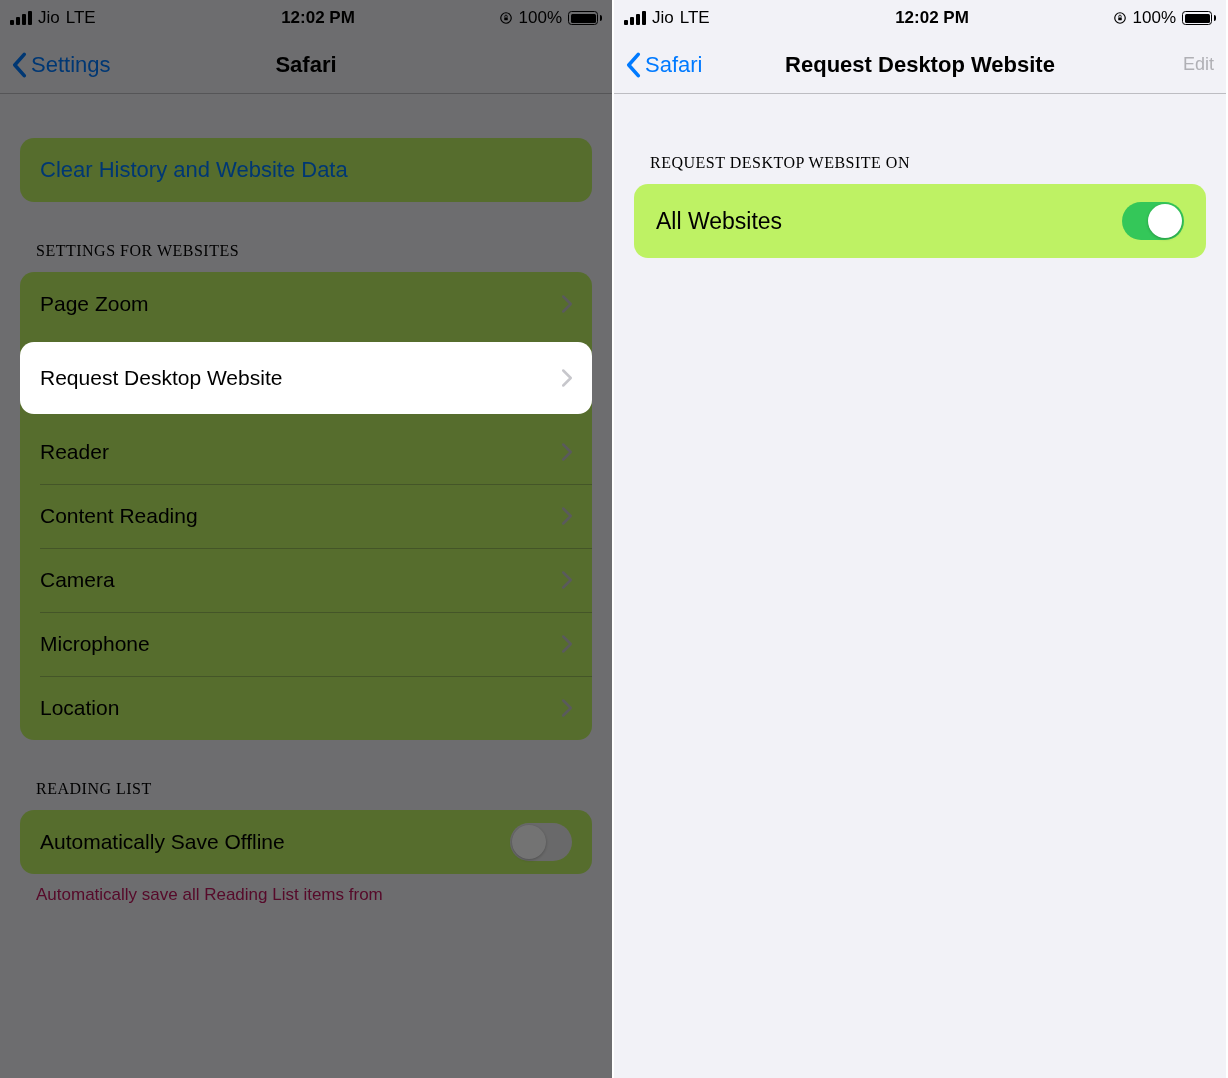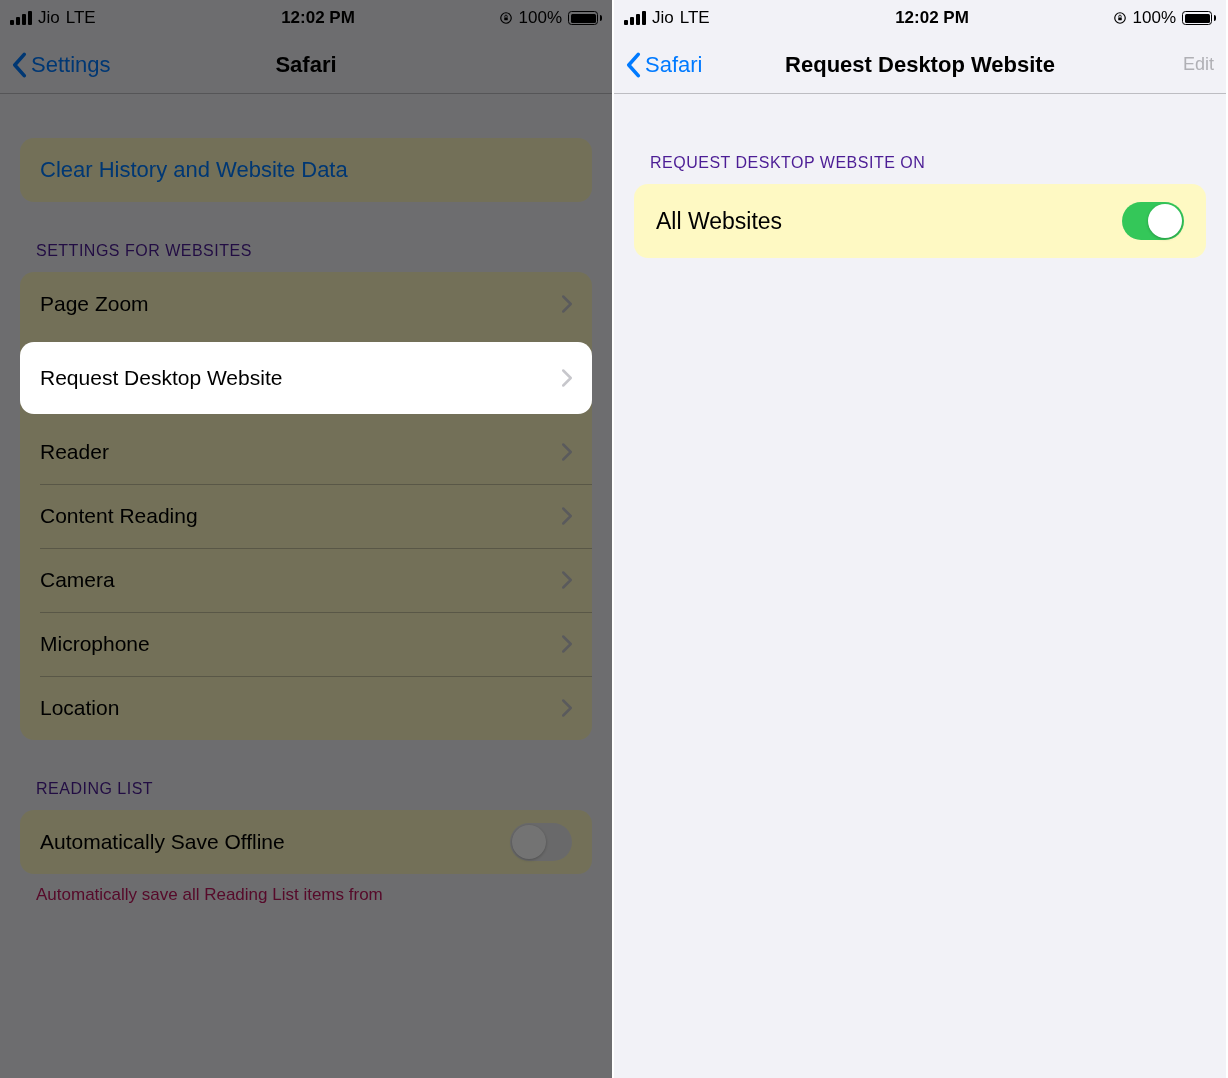--- a/index.html
+++ b/index.html
@@ -159,36 +159,37 @@
       height: 26px;
     }
 
     
     .content {
       padding-top: 0;
     }
 
     .section-header {
       font-size: 16px;
-      color: #4c1d95;
+      color: #000000;
       letter-spacing: 0.5px;
       padding: 40px 36px 12px 36px;
       text-transform: uppercase;
+      font-family: Liberation Serif, serif;
     }
 
     .section-footer {
       font-size: 17px;
       color: #be185d;
       padding: 10px 36px;
       line-height: 1.3;
     }
 
     .group {
       margin: 0 20px;
-      background: #fef9c3;
+      background: #bef264;
       border-radius: 14px;
       overflow: hidden;
     }
 
     .group.first-group {
       margin-top: 44px;
     }
 
     .cell {
       min-height: 64px;

